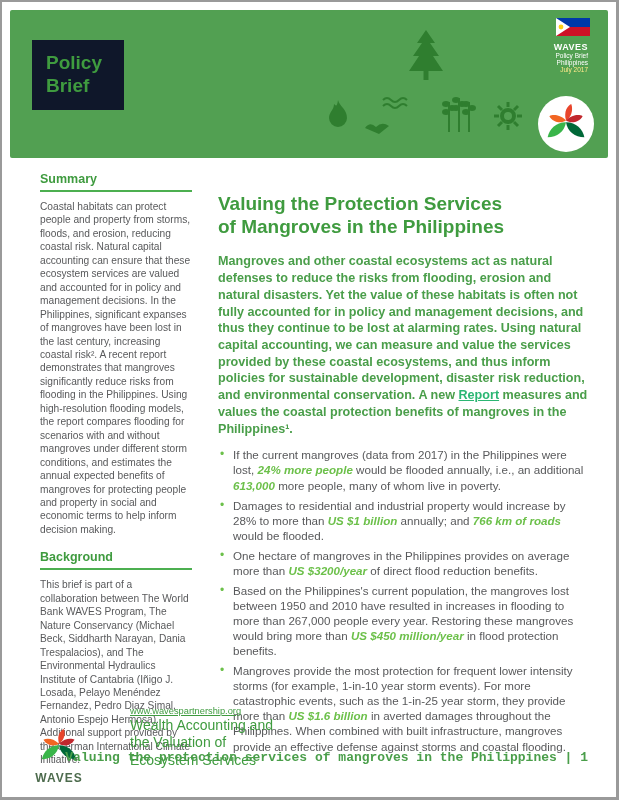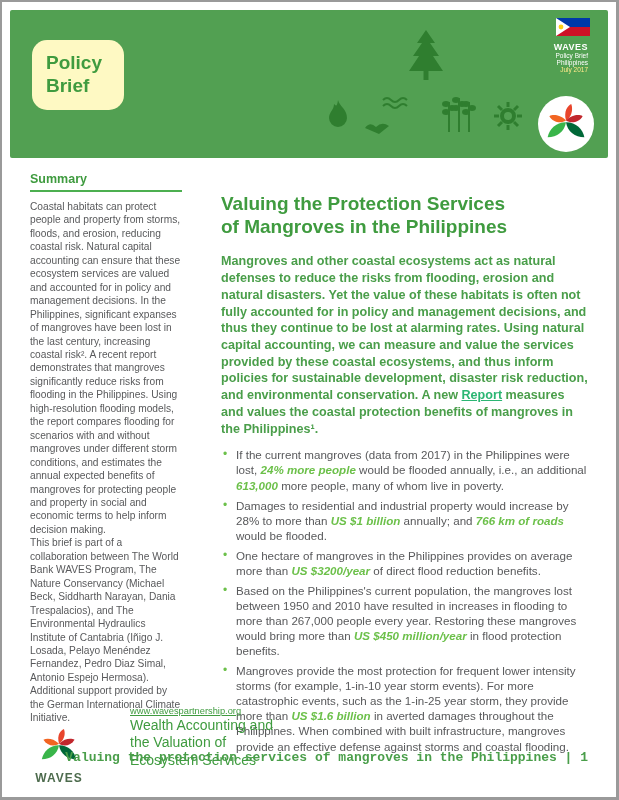--- a/index.html
+++ b/index.html
@@ -7,36 +7,36 @@
   .page {
     position:relative; width:619px; height:800px; background:#ffffff;
     border:2px solid #9a9a9a; border-right-width:3px; border-bottom-width:3px; overflow:hidden;
   }
   
   .header {
     position:absolute; top:8px; left:8px; right:8px; height:148px;
     background:#52a052; border-radius:2px;
   }
   .policy-badge {
-    position:absolute; left:22px; top:30px; background:#fef9c3;
-    padding:12px 16px 12px 14px; min-width:92px;border-radius:15px;
+    position:absolute; left:22px; top:30px; background:#0f172a;
+    padding:12px 16px 12px 14px; min-width:92px;
   }
   .policy-badge div { color:#3f9b3f; font-size:19px; font-weight:bold; line-height:1.2; }
   .hicon { position:absolute; opacity:.95; }
   .flag { position:absolute; top:8px; right:18px; }
   .header-meta { position:absolute; top:32px; right:20px; text-align:right; color:#ffffff; }
   .header-meta .m1 { font-size:9px; font-weight:bold; letter-spacing:.5px; }
   .header-meta .m2, .header-meta .m3 { font-size:6.5px; }
   .header-meta .m4 { font-size:6.5px; color:#ffe98a; }
   .waves-badge {
     position:absolute; right:14px; top:86px; width:56px; height:56px;
     background:#ffffff; border-radius:50%; display:flex; align-items:center; justify-content:center;
   }
   
-  .content { position:absolute; top:170px; left:28px; right:28px; display:flex;gap:13px; }
+  .content { position:absolute; top:170px; left:38px; right:28px; display:flex; }
   .sidebar { width:152px; flex:0 0 152px; margin-right:26px; }
   .side-heading {
     color:#3f9b3f; font-size:12.5px; font-weight:bold;
     border-bottom:2px solid #4caf50; padding-bottom:4px; margin-bottom:8px;
   }
   .side-heading.bg { margin-top:14px; }
   .side-text { color:#58595b; font-size:10.2px; line-height:1.32; }
   .main { flex:1; }
   .title { color:#3f9b3f; font-size:19px; font-weight:bold; line-height:1.22;margin-top:20px; }
   .intro { margin-top:15px; color:#4a9e4a; font-size:12.6px; font-weight:bold; line-height:1.33; }
@@ -152,20 +152,21 @@
         <path d="M24 22 C12 22 5 30 3 39 C14 39 22 33 24 22" fill="#39b54a"></path>
         <path d="M24 22 C36 22 43 30 45 39 C34 39 26 33 24 22" fill="#006838"></path>
       </svg>
     </div>
   </div>
 
   <div class="content">
     <div class="sidebar">
       <div class="side-heading">Summary</div>
       <p class="side-text">Coastal habitats can protect people and property from storms, floods, and erosion, reducing coastal risk. Natural capital accounting can ensure that these ecosystem services are valued and accounted for in policy and management decisions. In the Philippines, significant expanses of mangroves have been lost in the last century, increasing coastal risk². A recent report demonstrates that mangroves significantly reduce risks from flooding in the Philippines.  Using high-resolution flooding models, the report compares flooding for scenarios with and without mangroves under different storm conditions, and estimates the annual expected benefits of mangroves for protecting people and property in social and economic terms to help inform decision making.</p>
+      <div class="side-heading bg">Background</div>
       <p class="side-text">This brief is part of a collaboration between The World Bank WAVES Program, The Nature Conservancy (Michael Beck, Siddharth Narayan, Dania Trespalacios), and The Environmental Hydraulics Institute of Cantabria (Iñigo J. Losada, Pelayo Menéndez Fernandez, Pedro Diaz Simal, Antonio Espejo Hermosa). Additional support provided by the German International Climate Initiative.</p>
     </div>
 
     <div class="main">
       <h1 class="title">
         <div>Valuing the Protection Services</div>
         <div>of Mangroves in the Philippines</div>
       </h1>
       <p class="intro"><span>Mangroves and other coastal ecosystems act as natural defenses to reduce the risks from flooding, erosion and natural disasters.  Yet the value of these habitats is often not fully accounted for in policy and management decisions, and thus they continue to be lost at alarming rates. Using natural capital accounting, we can measure and value the services provided by these coastal ecosystems, and thus inform policies for sustainable development, disaster risk reduction, and environmental conservation. A new </span><span class="link">Report</span><span> measures and values the coastal protection benefits of mangroves in the Philippines¹.</span></p>
       <ul class="kp">

